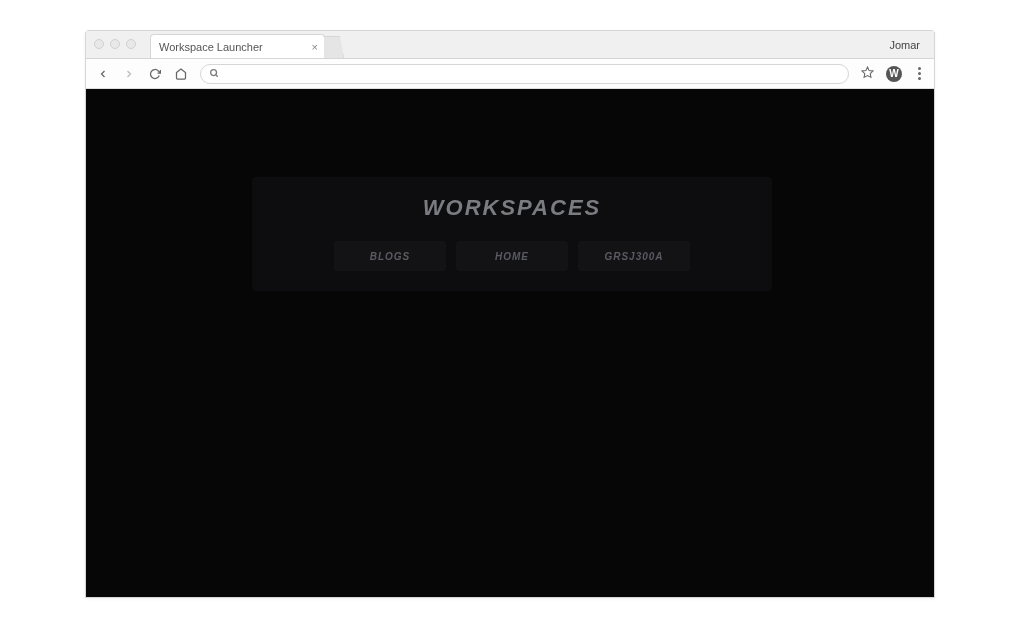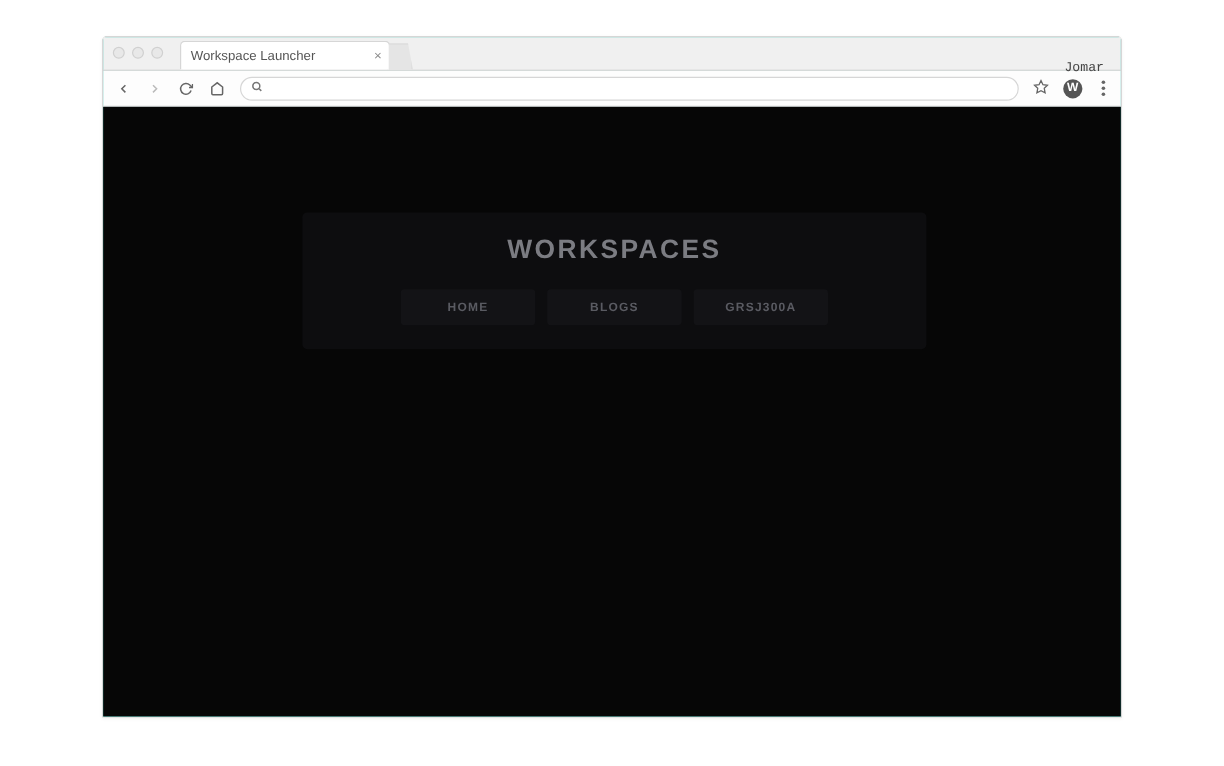--- a/index.html
+++ b/index.html
@@ -77,24 +77,23 @@
     height: 22px;
     background: #e5e5e5;
     clip-path: polygon(0 0, 80% 0, 100% 100%, 0 100%);
     margin-left: -1px;
     border-top: 1px solid #d6d6d6;
     border-right: 1px solid #d6d6d6;
   }
   .profile-name {
     position: absolute;
     right: 14px;
-    top: 20px;
+    top: 8px;
     font-size: 11px;
     color: #444;
-    font-family: Liberation Mono, monospace;
   }
 
   
   .toolbar {
     height: 30px;
     display: flex;
     align-items: center;
     padding: 0 10px;
     gap: 12px;
     border-bottom: 1px solid #e0e0e0;
@@ -159,20 +158,21 @@
     background: #666;
     border-radius: 50%;
   }
 
   
   .viewport {
     flex: 1;
     background: #060606;
     position: relative;
     overflow: hidden;
+    font-style: italic;
   }
 
   .panel {
     position: absolute;
     left: 166px;
     top: 88px;
     width: 520px;
     background: #0d0d0f;
     border-radius: 4px;
     padding: 18px 16px 20px 16px;
@@ -278,20 +278,20 @@
       <span></span>
       <span></span>
     </div>
   </div>
 
   <div class="viewport">
     <div class="panel">
       <div class="panel-title">WORKSPACES</div>
 
       <div class="ws-row">
+        <div class="ws-btn">BLOGS</div>
         <div class="ws-btn">HOME</div>
-        <div class="ws-btn">BLOGS</div>
         <div class="ws-btn">GRSJ300A</div>
       </div>
     </div>
   </div>
 
 </div>
 
 </body></html>

